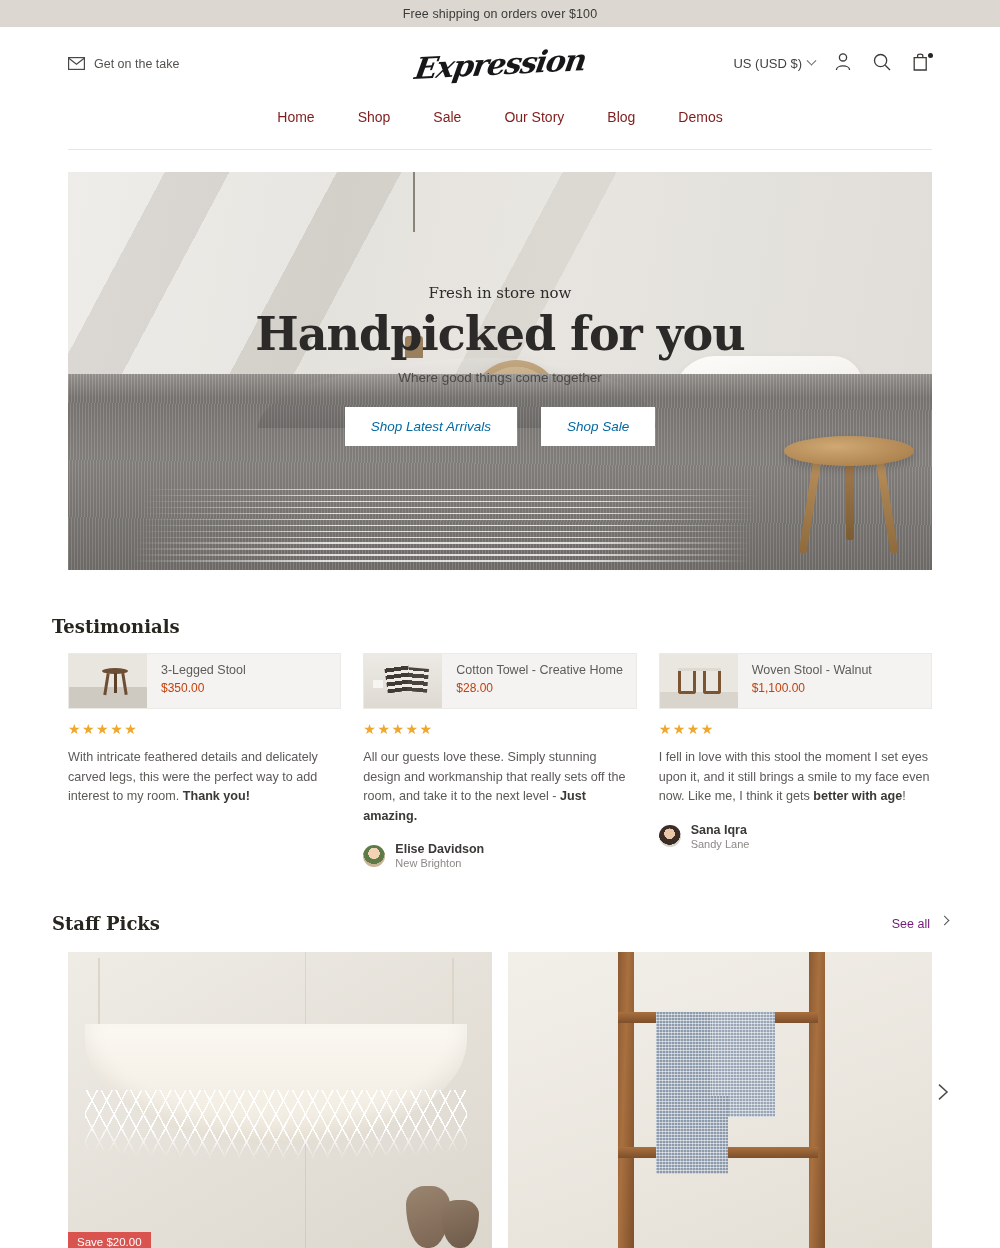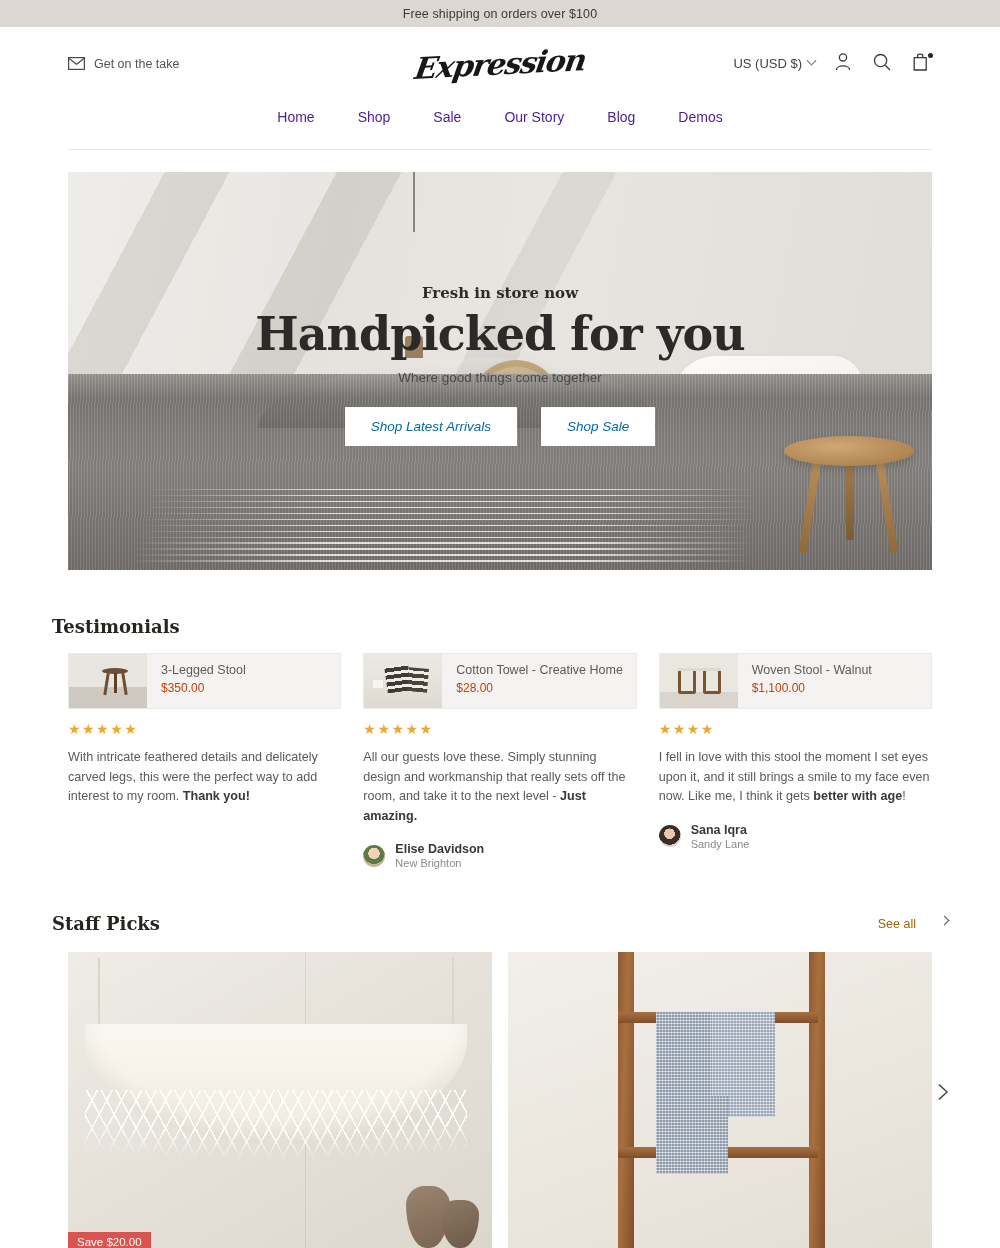--- a/index.html
+++ b/index.html
@@ -42,21 +42,21 @@
   .currency { display: flex; align-items: center; gap: 6px; font-size: 13px; color: #44423f; }
   .chev-d { width: 7px; height: 7px; border-right: 1.3px solid #6a6864; border-bottom: 1.3px solid #6a6864;
             transform: rotate(45deg) translate(-2px,-2px); }
   .icon-btn { width: 22px; height: 22px; display:flex; align-items:center; justify-content:center; }
   .cart-wrap { position: relative; }
   .cart-dot { position: absolute; top: 0px; right: -1px; width: 5px; height: 5px; border-radius: 50%; background: #26262a; }
 
   
   .nav {
     display: flex; justify-content: center; gap: 43px;
-    padding: 9px 0 24px; font-size: 14px; color: #4c1d95;
+    padding: 9px 0 24px; font-size: 14px; color: #7f1d1d;
   }
   .nav a { color: inherit; text-decoration: none; }
   .rule { height: 1px; background: #e8e6e2; margin: 0 68px; }
 
   
   .hero {
     margin: 22px 68px 0; height: 398px; position: relative; overflow: hidden;
     background: linear-gradient(100deg,#e6e3dd 0%,#dedbd5 30%,#e4e1db 55%,#dcd9d3 100%);
   }
   .hero-wall {
@@ -116,38 +116,38 @@
     box-shadow: 0 4px 8px rgba(0,0,0,.16);
   }
   .stool-leg { position:absolute; top:22px; width:8px; height:96px; background:linear-gradient(#b98f5c,#8e6a3c); border-radius:3px; }
   .stool-leg.l1 { left:22px; transform: rotate(9deg); }
   .stool-leg.l2 { left:99px; transform: rotate(-9deg); }
   .stool-leg.l3 { left:62px; height:82px; background:linear-gradient(#a47c4e,#7d5c33); }
 
   .hero-content {
     position:absolute; left:0; right:0; top:112px; text-align:center; z-index:4;
   }
-  .hero-kicker { font-family:"DejaVu Serif", serif; font-weight:700; font-size:15px; color:#2c2b29; }
+  .hero-kicker { font-family:"DejaVu Serif", serif; font-weight:400; font-size:15px; color:#2c2b29; }
   .hero-title {
     font-family:"DejaVu Serif", serif; font-weight:700; font-size:46px; letter-spacing:-1px;
     color:#2b2a28; margin-top:8px; line-height:1.05;
   }
   .hero-sub { font-size:13.5px; color:#4c4a47; margin-top:12px; }
   .hero-btns { display:flex; justify-content:center; gap:24px; margin-top:22px; }
   .hero-btn {
     background:#fff; border:none; padding:12px 26px; font-size:13.5px; color:#0369a1;
     font-family:"Liberation Sans", sans-serif; cursor:pointer;font-style:italic;
   }
 
   
   .sec-head {
     margin: 0 52px; display:flex; align-items:center; justify-content:space-between;
   }
   .sec-title { font-family:"DejaVu Serif", serif; font-weight:700; font-size:18px; color:#26251f; }
-  .see-all { display:flex; gap:25px; font-size:12.5px; color:#a16207; }
+  .see-all { display:flex; gap:11px; font-size:12.5px; color:#701a75; }
   .chev-r { width:7px; height:7px; border-top:1.4px solid #56534f; border-right:1.4px solid #56534f; transform:rotate(45deg); }
 
   
   .testimonials { margin-top: 46px; }
   .tgrid { margin: 16px 68px 0; display:grid; grid-template-columns: repeat(3, 1fr); gap: 22px; }
   .tcard { }
   .tprod {
     display:flex; align-items:stretch; background:#f4f3f1; border:1px solid #eceae7; height:56px; overflow:hidden;
   }
   .tprod-img { width:78px; flex:none; position:relative; overflow:hidden; background:#e9e6e0; }

